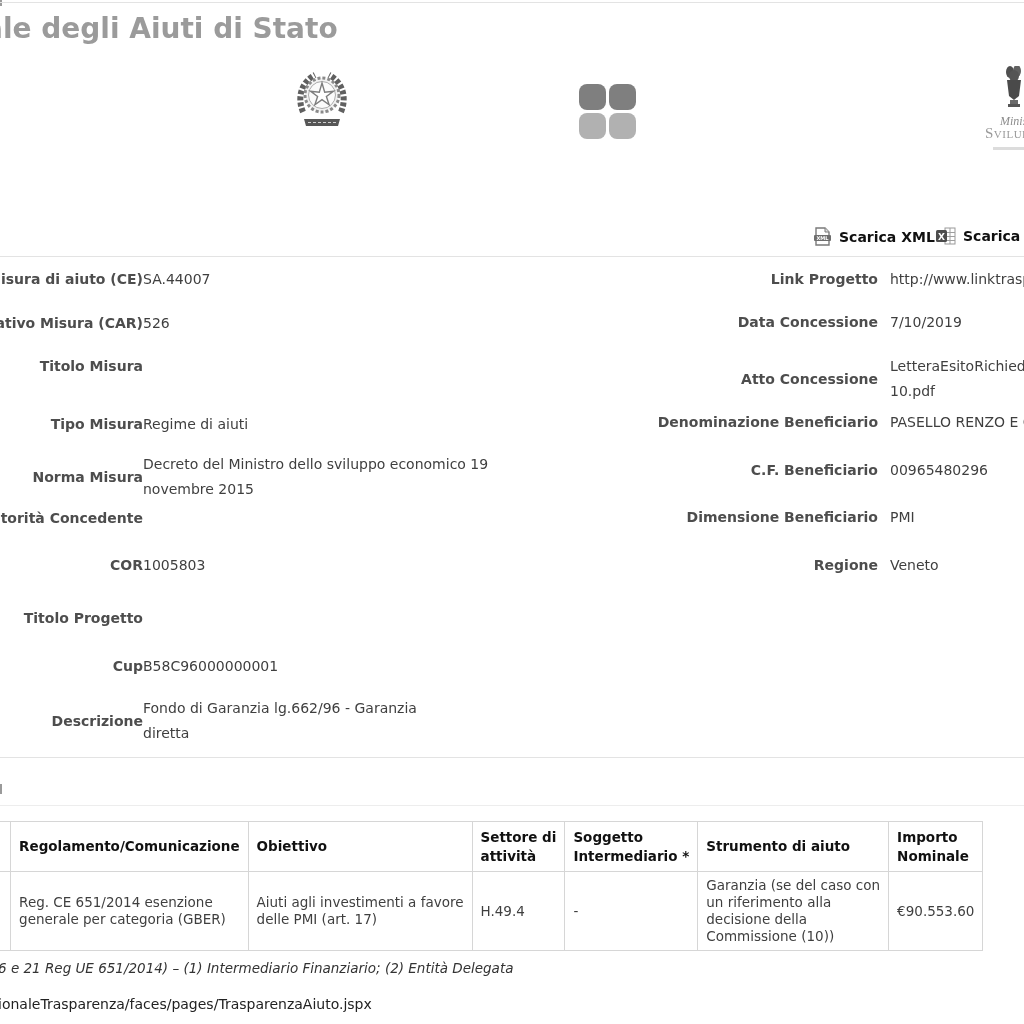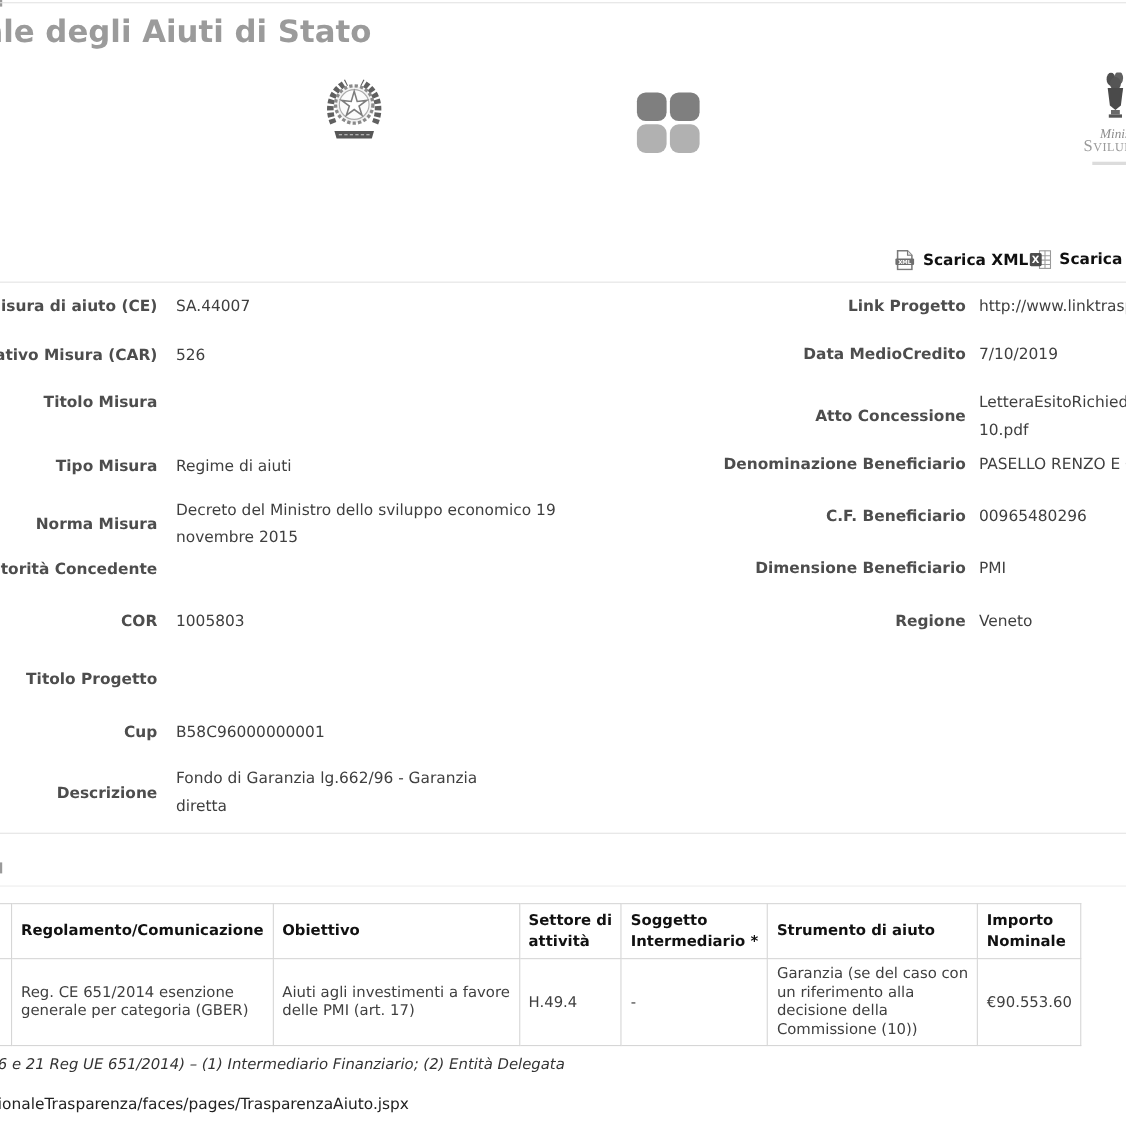--- a/index.html
+++ b/index.html
@@ -36,21 +36,21 @@
           font-size:14px;font-weight:bold;color:#101010;white-space:nowrap;cursor:pointer;}
   #btn-xml{left:812px;}
   #btn-excel{left:936px;}
 
   
   .fr{position:absolute;display:flex;align-items:center;}
   .fr .lab{font-weight:bold;color:#4d4d4d;font-size:14px;text-align:right;line-height:25px;white-space:pre;}
   .fr .val{font-size:14px;color:#3f3f3f;line-height:25px;white-space:pre;}
   .fr.fl{left:-70px;}
   .fr.fl .lab{width:213px;}
-  .fr.fl .val{margin-left:17px;}
+  .fr.fl .val{margin-left:0;}
   .fr.frt{left:618px;}
   .fr.frt .lab{width:260px;}
   .fr.frt .val{margin-left:12px;}
 
   
   #aid-table{position:absolute;left:-60px;top:821px;border-collapse:collapse;table-layout:fixed;}
   #aid-table th,#aid-table td{border:1px solid #d6d6d6;overflow:hidden;}
   #aid-table th{font-size:13.5px;font-weight:bold;color:#111;text-align:left;
                 padding:5px 8px;white-space:pre;vertical-align:middle;line-height:19px;height:39px;}
   #aid-table td{font-size:13.5px;color:#3f3f3f;padding:5px 8px;white-space:pre;
@@ -163,21 +163,21 @@
     <div class="lab">Descrizione</div>
     <div class="val">Fondo di Garanzia lg.662/96 - Garanzia
 diretta</div>
   </div>
 
   <div class="fr frt" style="top:267px">
     <div class="lab">Link Progetto</div>
     <div class="val">http://www.linktraspar</div>
   </div>
   <div class="fr frt" style="top:310px">
-    <div class="lab">Data MedioCredito</div>
+    <div class="lab">Data Concessione</div>
     <div class="val">7/10/2019</div>
   </div>
   <div class="fr frt" style="top:354px">
     <div class="lab">Atto Concessione</div>
     <div class="val">LetteraEsitoRichiedent
 10.pdf</div>
   </div>
   <div class="fr frt" style="top:410px">
     <div class="lab">Denominazione Beneficiario</div>
     <div class="val">PASELLO RENZO E C.</div>

